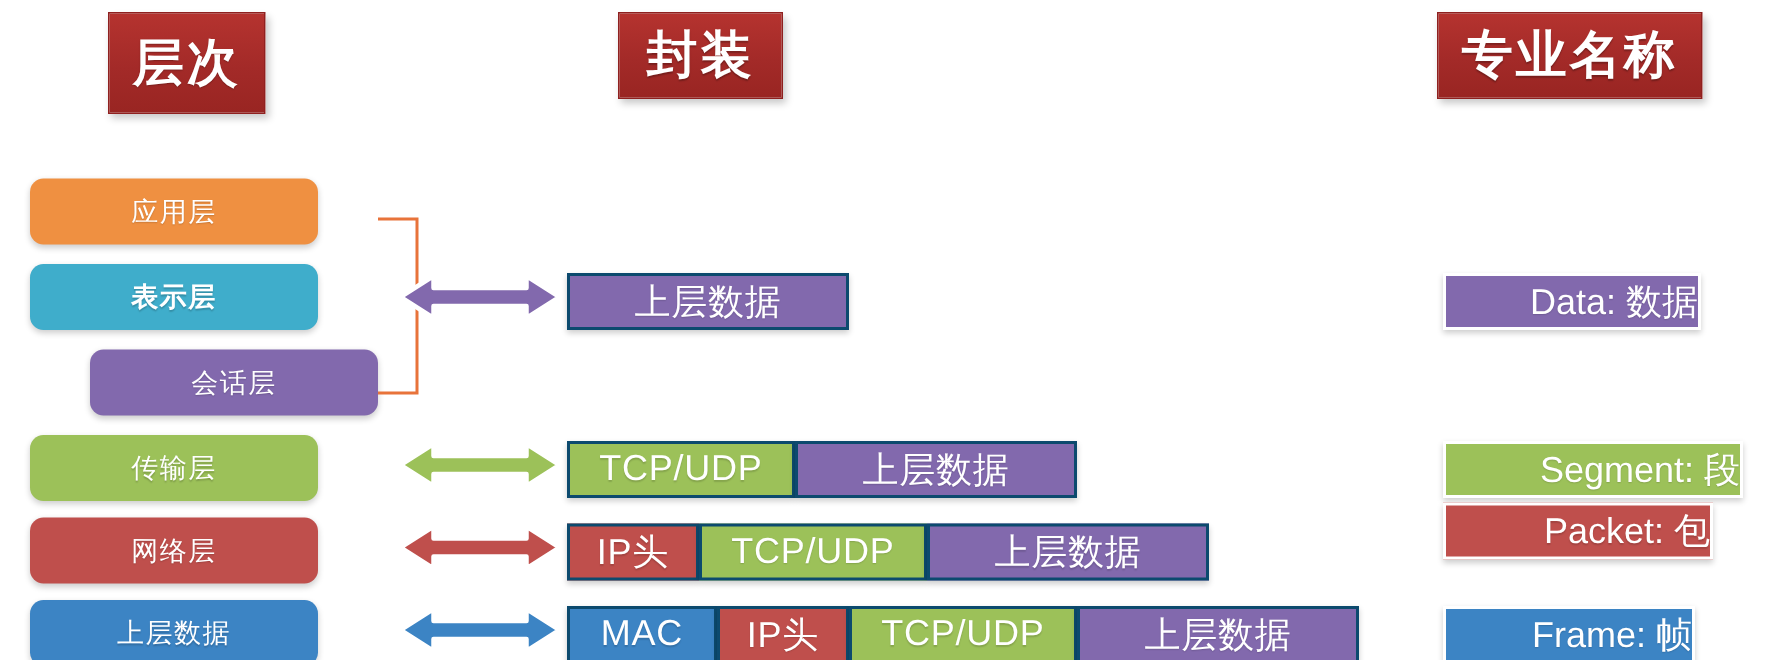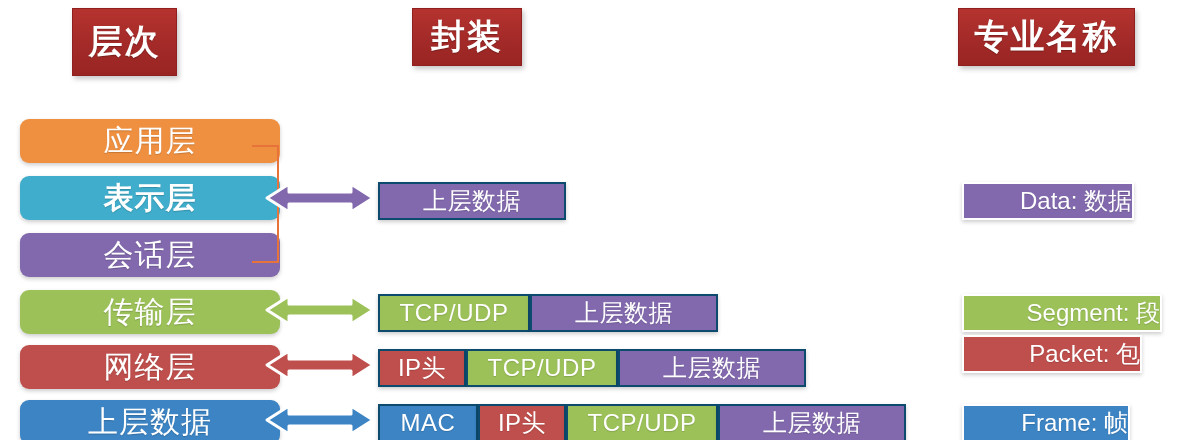--- a/index.html
+++ b/index.html
@@ -33,25 +33,25 @@
     box-sizing: border-box;
   }
   #hdr-layer    { left: 72px;  top: 8px;  width: 105px; height: 68px; }
   #hdr-encap    { left: 412px; top: 8px;  width: 110px; height: 58px; }
   #hdr-term     { left: 958px; top: 8px;  width: 177px; height: 58px; }
 
   
   .layer-box {
     position: absolute;
     left: 20px;
-    width: 260px;
+    width: 192px;
     height: 44px;
     border-radius: 9px;
     color: #ffffff;
-    font-size: 30px;
+    font-size: 18px;
     font-weight: 400;
     display: flex;
     align-items: center;
     justify-content: center;
     letter-spacing: 1px;
     box-shadow: 0 2px 4px rgba(0,0,0,0.20);
     box-sizing: border-box;
     text-shadow: 0 1px 1px rgba(0,0,0,0.18);
   }
 
@@ -121,21 +121,21 @@
   <span>专业名称</span>
 </div>
 
 <div id="layer-stack">
     <div class="layer-box" style="top: 119px; background: rgb(239, 144, 65);">
       <span>应用层</span>
     </div>
     <div class="layer-box" style="top: 176px; background: rgb(63, 173, 203); font-weight: bold;">
       <span>表示层</span>
     </div>
-    <div class="layer-box" style="top: 233px; background: rgb(130, 105, 173);">
+    <div class="layer-box" style="top: 233px; background: rgb(130, 105, 173); margin-left: 40px;">
       <span>会话层</span>
     </div>
     <div class="layer-box" style="top: 290px; background: rgb(156, 193, 89);">
       <span>传输层</span>
     </div>
     <div class="layer-box" style="top: 345px; background: rgb(191, 79, 76);">
       <span>网络层</span>
     </div>
     <div class="layer-box" style="top: 400px; background: rgb(60, 132, 196);">
       <span>上层数据</span>

